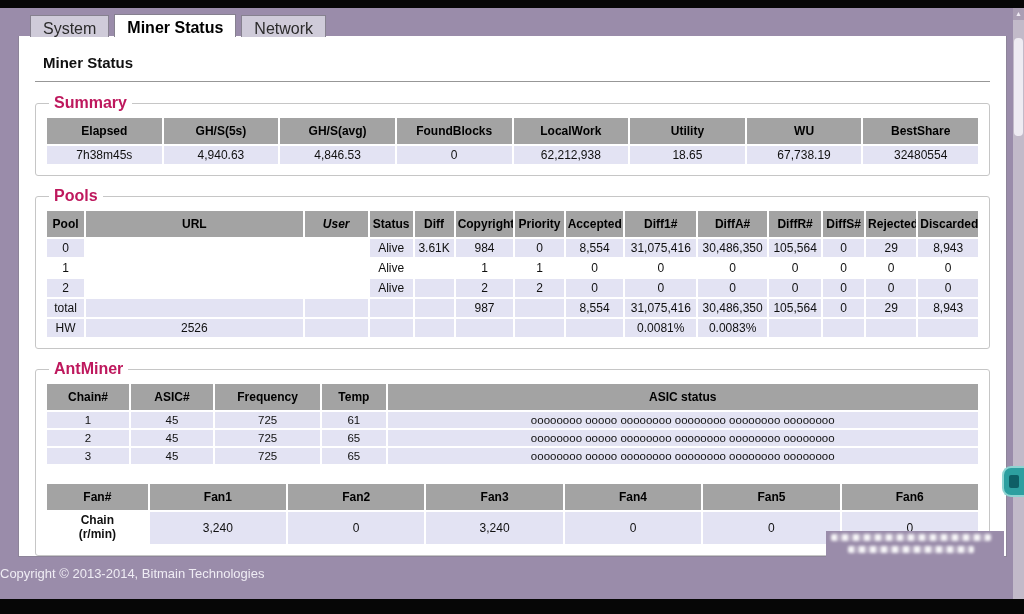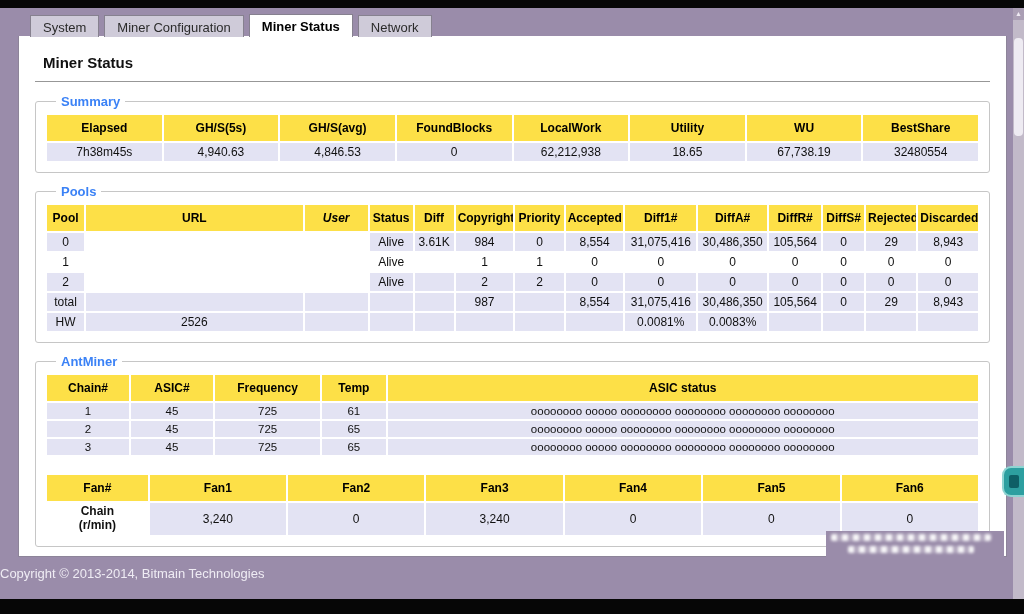--- a/index.html
+++ b/index.html
@@ -8,36 +8,36 @@
 
   .screen { position:relative; width:1024px; height:614px; background:#9a8caa; overflow:hidden; }
 
   .bar { position:absolute; left:0; width:100%; background:#060606; }
   .bar-top { top:0; height:8px; }
   .bar-bottom { bottom:0; height:15px; }
 
   
   .tabbar { position:absolute; top:14px; left:30px; z-index:5; display:flex; align-items:flex-end; }
   .tab { height:22px; padding:4px 12px 0; margin-right:5px; background:#cfcbd9;
-         border:1px solid #86818f; border-bottom:none; font-size:13px; color:#2b2b2b;
+         border:1px solid #86818f; border-bottom:none; font-size:16px; color:#2b2b2b;
          cursor:pointer; white-space:nowrap; }
   .tab.active { background:#fff; font-weight:bold; color:#000; height:23px; }
 
   
   .panel { position:absolute; left:18px; top:36px; width:989px; height:521px;
            background:#fff; border:1px solid #8d8499; border-top:none; padding:12px 16px 0; }
 
   .page-title { font-size:15px; font-weight:bold; color:#111;
                 padding:6px 0 10px 8px; border-bottom:1px solid #979797; margin-bottom:12px; }
 
   fieldset.group { border:1px solid #c6c6c6; border-radius:3px; padding:4px 9px 9px; margin-bottom:11px; }
-  legend { font-size:13px; font-weight:bold; color:#3b82f6; padding:0 5px; margin-left:11px; }
+  legend { font-size:16px; font-weight:bold; color:#be185d; padding:0 5px; margin-left:4px; }
 
   table { width:100%; border-collapse:collapse; table-layout:fixed; background:#fff; border:1px solid #d9d9e3; }
-  th { font-size:12px; font-weight:bold; color:#000; padding:6px 2px; background:#fde047;
+  th { font-size:12px; font-weight:bold; color:#000; padding:6px 2px; background:#a3a3a3;
        border:2px solid #fff; text-align:center; overflow:hidden; white-space:nowrap; }
   td { font-size:12px; color:#101010; padding:2px; text-align:center; border:2px solid #fff;
        background:#fff; overflow:hidden; white-space:nowrap; }
   tr.tint td { background:#e3e3f3; }
   td.white-cell { background:#fff !important; }
   td.rowlabel { font-weight:bold; background:#fff !important; white-space:pre-line; line-height:1.15; }
 
   
   #pools-table th:nth-child(1){width:4.2%;}  #pools-table th:nth-child(2){width:23.4%;}
   #pools-table th:nth-child(3){width:7%;font-style:italic;}    #pools-table th:nth-child(4){width:4.8%;}
@@ -86,21 +86,20 @@
 </style>
 </head>
 <body>
 
 <div class="screen">
 
   <div class="bar bar-top"></div>
 
   <div class="tabbar">
     <div class="tab">System</div>
-    <div class="tab">Miner Configuration</div>
     <div class="tab active">Miner Status</div>
     <div class="tab">Network</div>
   </div>
 
   <div class="panel">
     <div class="page-title">Miner Status</div>
 
     <fieldset class="group">
       <legend>Summary</legend>
       <table id="summary-table">

